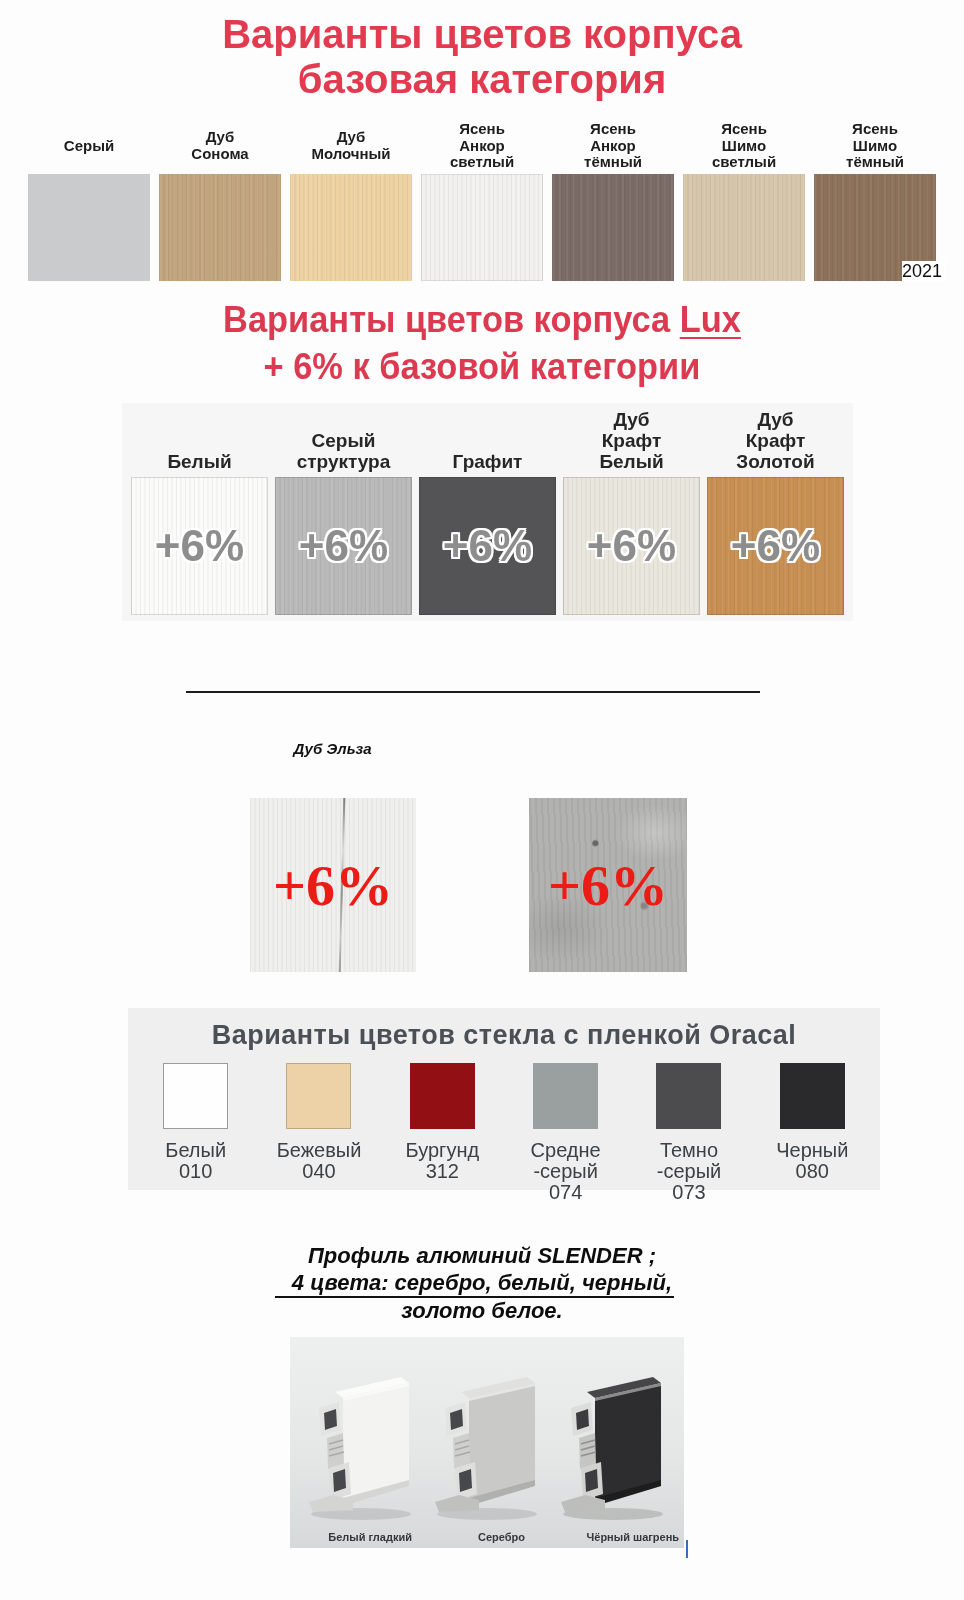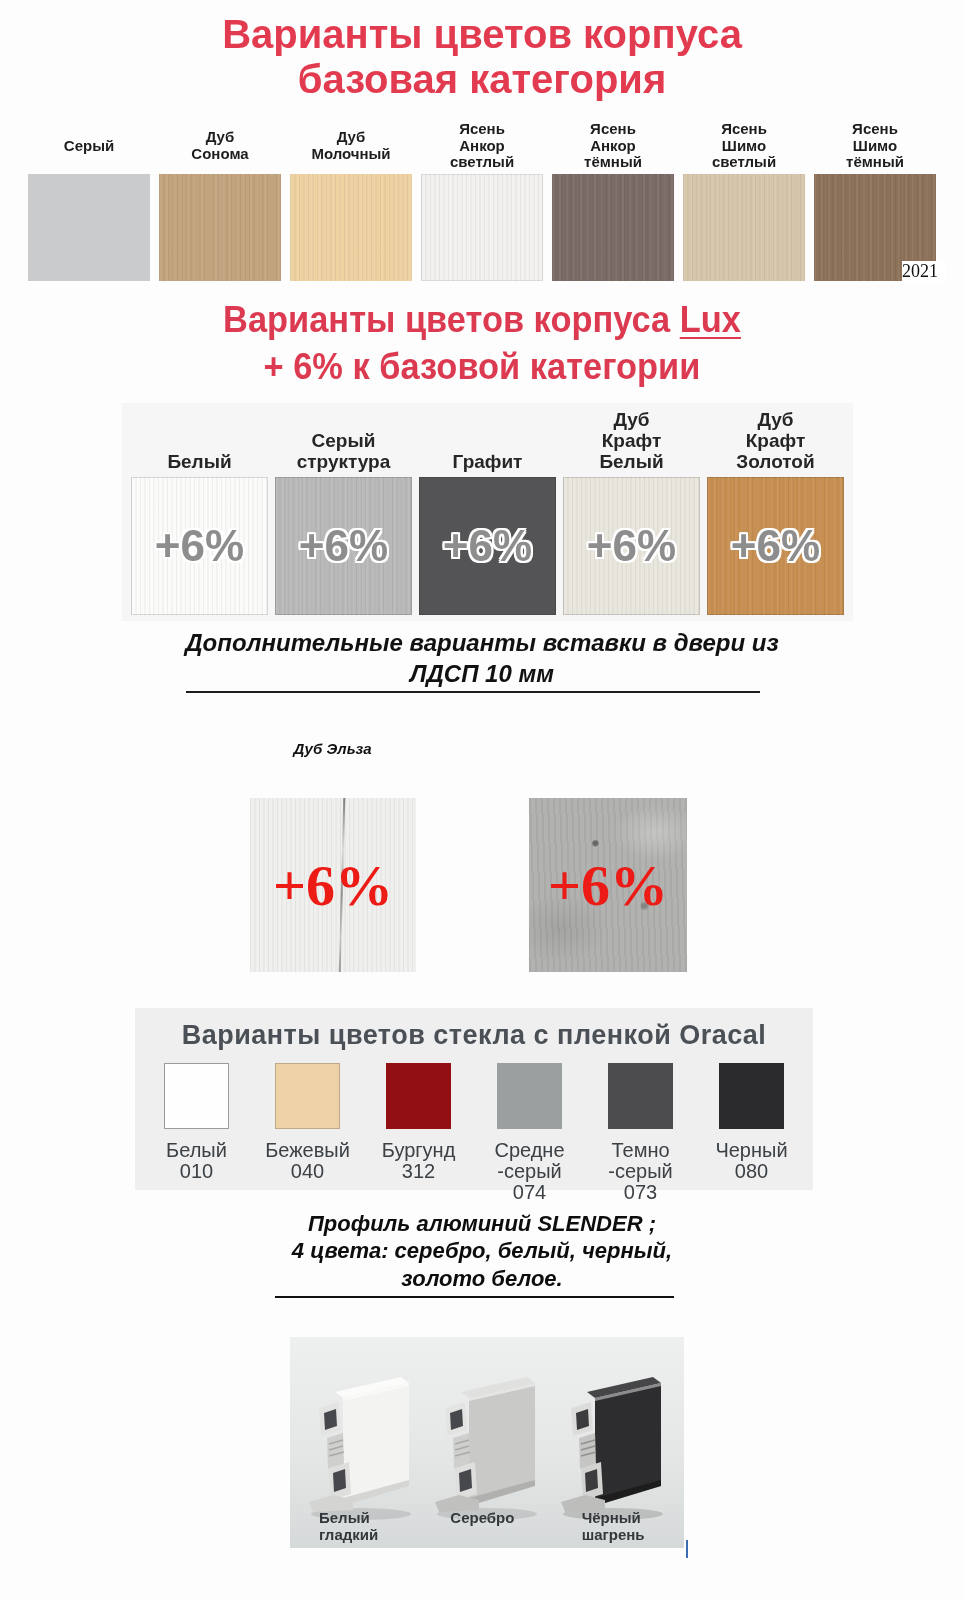--- a/index.html
+++ b/index.html
@@ -34,21 +34,21 @@
   .grain-dark::after{
     content:"";position:absolute;inset:0;
     background:
       repeating-linear-gradient(90deg, rgba(255,255,255,.05) 0 1px, rgba(255,255,255,0) 1px 5px),
       repeating-linear-gradient(90deg, rgba(0,0,0,.28) 0 2px, rgba(0,0,0,0) 2px 8px);
   }
   .faint-border{box-shadow:inset 0 0 0 1px rgba(0,0,0,.09);}
 
   .year{
     position:absolute;top:261px;left:902px;width:44px;height:21px;overflow:hidden;
-    background:#fff;font-family:Liberation Serif, serif;font-size:18px;color:#101010;
+    background:#fff;font-family:Liberation Sans, sans-serif;font-size:18px;color:#101010;
     line-height:21px;
   }
 
   
   .s2-title{
     position:absolute;top:297px;left:0;right:0;text-align:center;
     font-size:37px;line-height:1.26;font-weight:700;color:#dc3a50;
     transform:scaleX(.93);transform-origin:50% 0;
   }
   .s2-title .lux{text-decoration:underline;text-decoration-thickness:2px;text-underline-offset:5px;}
@@ -102,54 +102,54 @@
       radial-gradient(ellipse 70px 50px at 20% 75%, rgba(0,0,0,.08), rgba(0,0,0,0) 70%),
       repeating-linear-gradient(88deg, rgba(0,0,0,.05) 0 2px, rgba(0,0,0,0) 2px 6px);
   }
   .plus-red{
     position:relative;z-index:2;font-family:"Liberation Serif",serif;
     font-size:58px;font-weight:700;color:#ec1b15;
   }
 
   
   .s4-block{
-    position:absolute;top:1008px;left:135px;width:678px;height:182px;background:#efefef;
+    position:absolute;top:1008px;left:128px;width:752px;height:182px;background:#efefef;
     box-sizing:border-box;padding-top:12px;
   }
   .s4-head{text-align:center;font-size:27px;font-weight:800;color:#4a5055;letter-spacing:.5px;}
   .s4-row{display:flex;margin-top:12px;padding:0 6px;}
   .s4-row .col{flex:1;display:flex;flex-direction:column;align-items:center;}
   .s4-sw{width:65px;height:66px;}
   .s4-lbl{
     margin-top:11px;text-align:center;font-size:20px;line-height:21px;color:#3c4146;
     white-space:pre-line;
   }
   .ora-white{box-shadow:inset 0 0 0 1px #9b9b9b;}
   .thin-border{box-shadow:inset 0 0 0 1px rgba(0,0,0,.2);}
 
   
   .s5-head{
-    position:absolute;top:1210px;left:0;right:0;text-align:center;
+    position:absolute;top:1242px;left:0;right:0;text-align:center;
     font-size:22px;line-height:1.24;font-weight:700;font-style:italic;color:#0d0d0d;
     white-space:pre-line;
   }
   .s5-hr{position:absolute;top:1296px;left:275px;width:399px;border-top:2px solid #111;}
   .photo{
     position:absolute;top:1337px;left:290px;width:394px;height:211px;
     background:linear-gradient(180deg,#eeefef 0%,#e5e7e7 55%,#d6d9d9 100%);
   }
   .prof-row{
     position:absolute;inset:0;display:flex;justify-content:space-evenly;align-items:flex-end;
     padding:0 4px 26px 4px;box-sizing:border-box;
   }
   .prof{width:118px;height:152px;}
   .photo-captions{
     position:absolute;left:0;right:0;bottom:5px;display:flex;
   }
-  .photo-captions span{flex:1;text-align:left;font-size:15px;font-weight:700;color:#33383c;padding-left:29px;}
+  .photo-captions span{flex:1;text-align:center;font-size:11px;font-weight:700;color:#33383c;padding-left:29px;}
   .caret{position:absolute;left:686px;top:1540px;width:2px;height:18px;background:#3a6db4;}
 </style>
 </head>
 <body>
 
 <div class="page">
 
   <div class="s1-title">Варианты цветов корпуса
 базовая категория</div>
 
@@ -231,22 +231,20 @@
     <div class="col">
       <div class="s2-lbl">Дуб
 Крафт
 Золотой</div>
       <div class="sw s2-sw grain" style="background-color: rgb(200, 143, 82);">
           <span class="plus-gray">+6%</span>
         </div>
     </div>
   </div>
 
-  <div class="s3-head">Дополнительные варианты вставки в двери из
-ЛДСП 10 мм</div>
   <div class="s3-hr"></div>
   <div class="s3-lbl l1">Дуб Эльза</div>
   <div class="sw s3-sw e1 grain elsa" style="background-color: rgb(239, 239, 237);">
     <span class="plus-red">+6%</span>
   </div>
   <div class="sw s3-sw e2 concrete" style="background-color: rgb(178, 178, 176);">
     <span class="plus-red">+6%</span>
   </div>
 
   <div class="s4-block">

